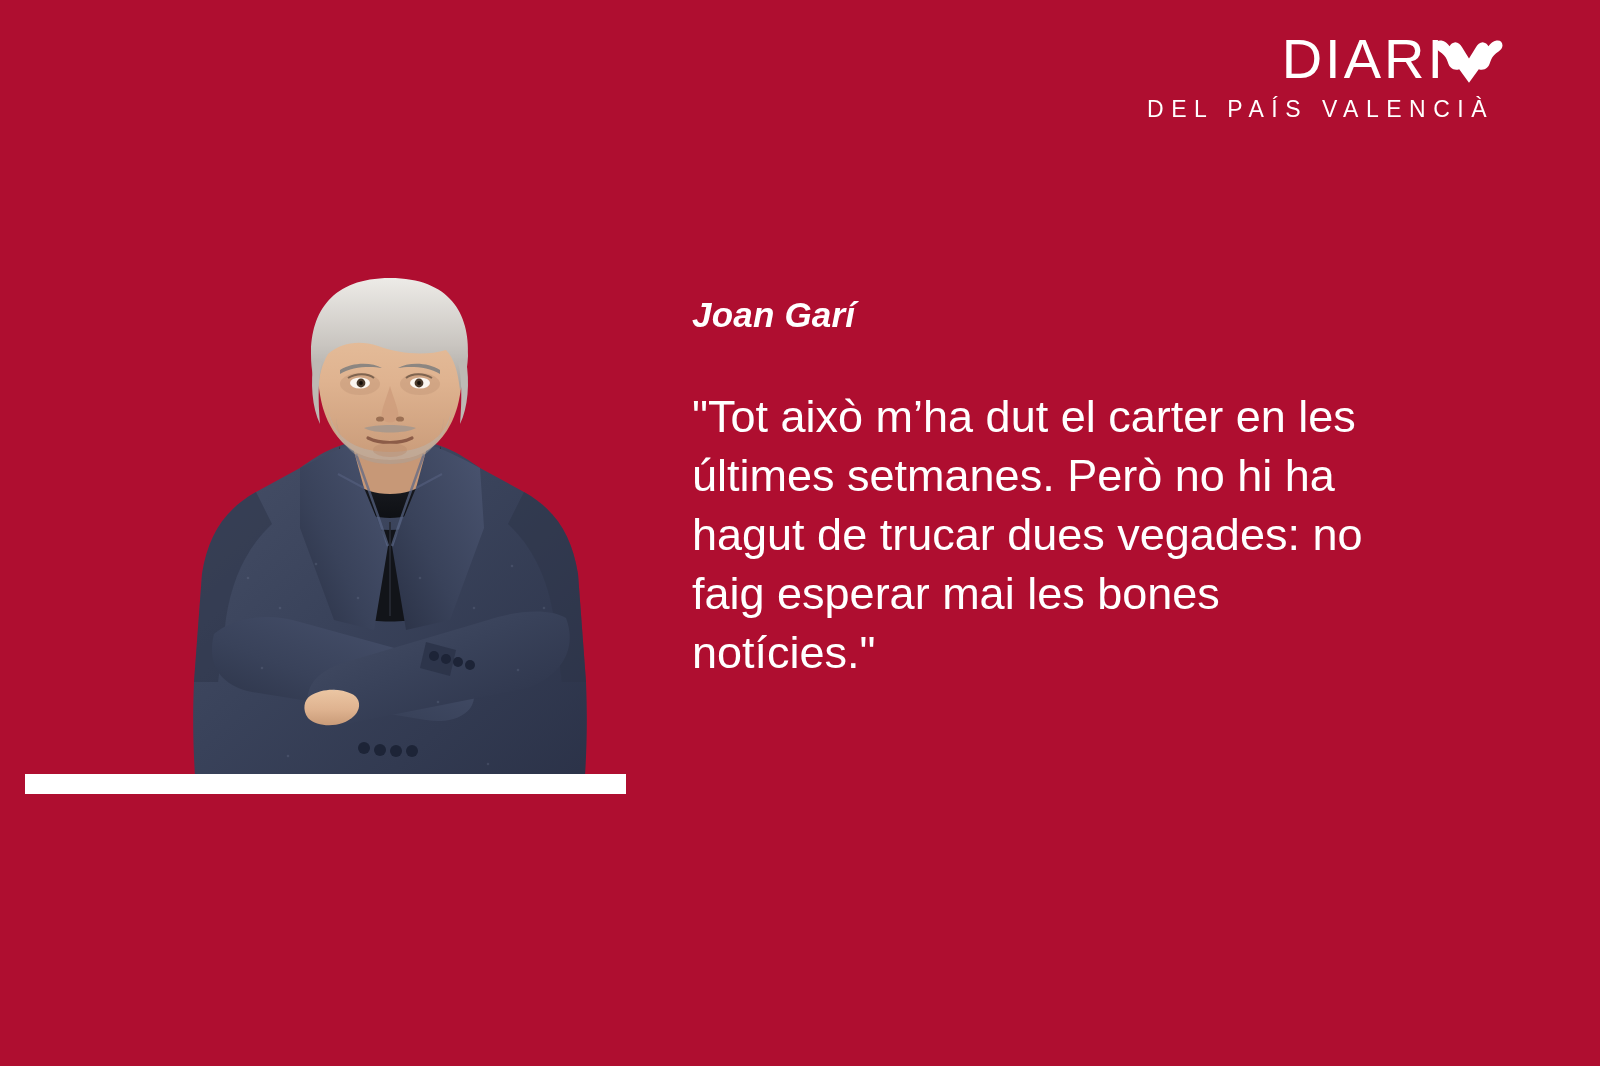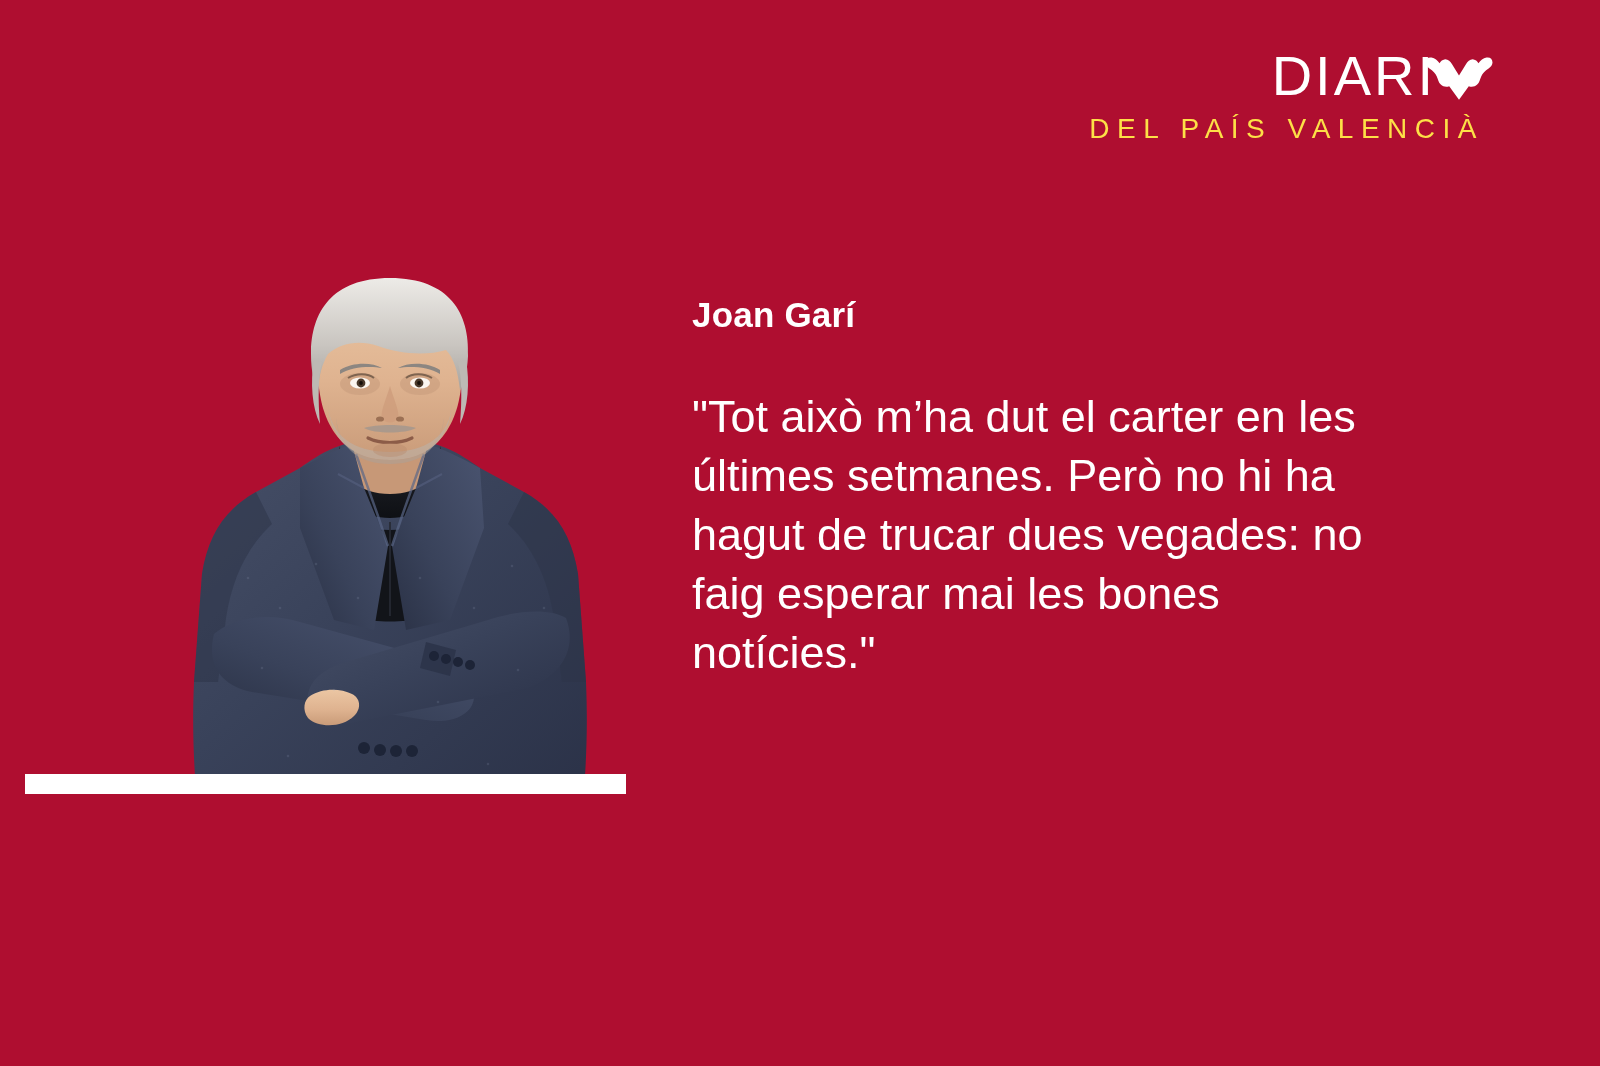--- a/index.html
+++ b/index.html
@@ -17,26 +17,25 @@
     width: 1600px;
     height: 1066px;
     background: #AF0E30;
     overflow: hidden;
   }
 
   
   .logo {
     position: absolute;
     top: 28px;
-    right: 114px;
+    right: 104px;
     display: flex;
     flex-direction: column;
     align-items: flex-end;
     line-height: 1;
-    margin-top: 17px;
   }
   .logo-row {
     display: flex;
     align-items: center;
     height: 62px;
   }
   .logo-diari {
     font-family: "Liberation Sans", sans-serif;
     font-weight: 300;
     font-size: 56px;
@@ -59,23 +58,23 @@
     font-family: "Liberation Sans", sans-serif;
     font-weight: 700;
     font-size: 60px;
     letter-spacing: -0.5px;
     color: #ffffff;
     line-height: 60px;
   }
   .logo-sub {
     font-family: "Liberation Sans", sans-serif;
     font-weight: 400;
-    font-size: 28px;
+    font-size: 23px;
     letter-spacing: 7.5px;
-    color: #fde047;
+    color: #ffffff;
     margin-top: 8px;
     margin-right: 2px;
   }
 
   
   .portrait {
     position: absolute;
     left: 188px;
     top: 278px;
     width: 404px;
@@ -101,20 +100,21 @@
     width: 760px;
   }
   .author-name {
     font-family: "Liberation Sans", sans-serif;
     font-weight: 700;
     font-size: 35px;
     color: #ffffff;
     margin: 0 0 52px 0;
     line-height: 1.1;
     letter-spacing: 0.2px;
+    font-style: italic;
   }
   .quote {
     font-family: "Liberation Sans", sans-serif;
     font-weight: 400;
     font-size: 45px;
     color: #ffffff;
     line-height: 59px;
     letter-spacing: 0px;
     margin: 0;
     white-space: pre-line;

